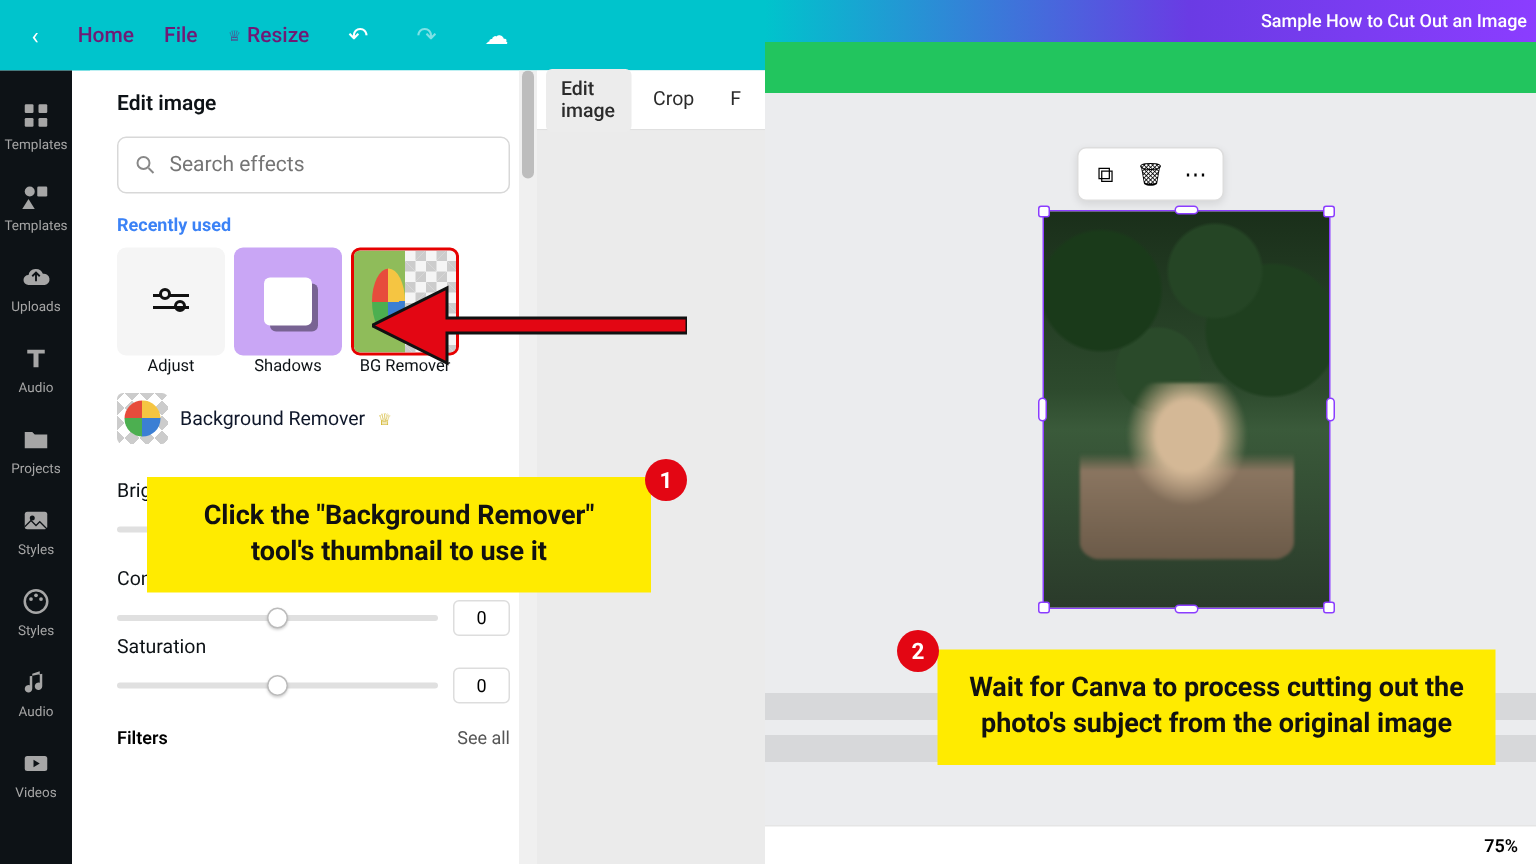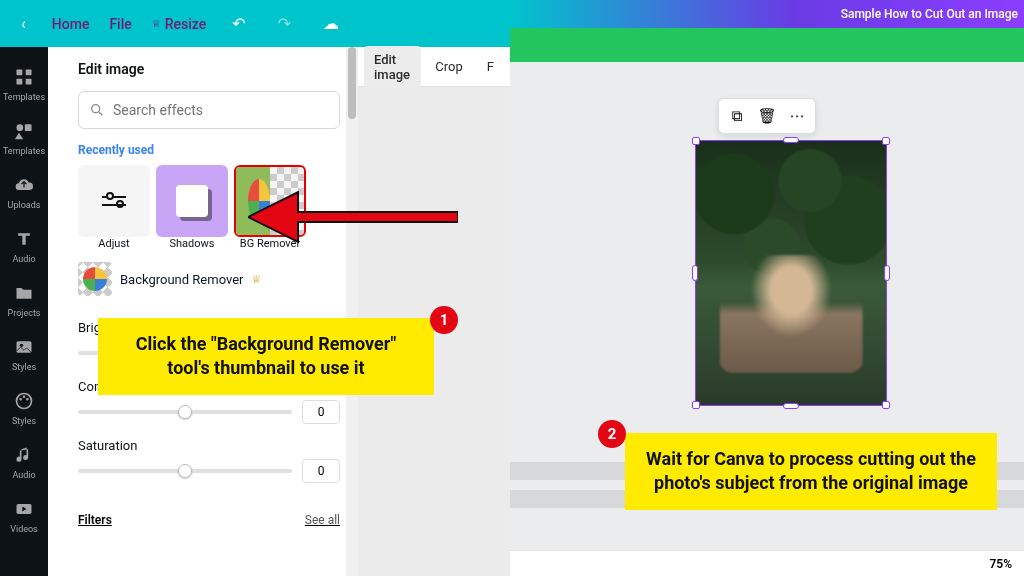--- a/index.html
+++ b/index.html
@@ -39,21 +39,21 @@
 .bg-row-thumb { width:34px; height:34px; border-radius:4px; position:relative; overflow:hidden; background-image:linear-gradient(45deg,#ccc 25%,transparent 25%),linear-gradient(-45deg,#ccc 25%,transparent 25%),linear-gradient(45deg,transparent 75%,#ccc 75%),linear-gradient(-45deg,transparent 75%,#ccc 75%); background-size:10px 10px; }
 .bg-row-ball { width:24px; height:24px; border-radius:50%; background:conic-gradient(#f5c542 0 90deg,#3b7fd4 90deg 180deg,#4caf50 180deg 270deg,#e74c3c 270deg 360deg); margin:5px; }
 .bg-row-text { font-size:13px; color:#0f172a; }
 .crown { color:#c9a600; font-size:11px; }
 .slider-group { margin-top:10px; }
 .slider-name { font-size:13px; color:#0d1216; margin-bottom:6px; }
 .slider-row { display:flex; align-items:center; gap:10px; }
 .slider-track { flex:1; height:4px; background:#e0e0e0; border-radius:2px; position:relative; }
 .slider-thumb { position:absolute; top:50%; transform:translate(-50%,-50%); width:14px; height:14px; border-radius:50%; background:#fff; border:1px solid #bbb; box-shadow:0 1px 2px rgba(0,0,0,.2); }
 .slider-val { width:38px; height:24px; border:1px solid #ddd; border-radius:4px; font-size:12px; display:flex; align-items:center; justify-content:center; }
-.filters-row { display:flex; justify-content:space-between; align-items:center; margin-top:30px;text-decoration:underline; }
+.filters-row { display:flex; justify-content:space-between; align-items:center; margin-top:16px; }
 .filters-l { font-size:12px; font-weight:600; }
 .seeall { font-size:12px; color:#555; cursor:pointer; }
 .scroll-l { position:absolute; right:0; top:0; width:12px; height:100%; background:#f0f0f0; }
 .scroll-thumb-l { position:absolute; top:0; right:2px; width:8px; height:72px; background:#bdbdbd; border-radius:4px; }
 
 .midstrip { position:absolute; left:358px; top:47px; width:152px; height:529px; background:#ebebeb; }
 .mid-tabs { height:40px; background:#fff; border-bottom:1px solid #e0e0e0; display:flex; align-items:center; padding:0 6px; gap:4px; }
 .mid-tab { font-size:13px; color:#2b2b2b; padding:6px 10px; border-radius:4px; cursor:pointer; }
 .mid-tab.active { background:#ececec; font-weight:500; }
 
@@ -247,21 +247,21 @@
           </div>
         <div class="slider-val">0</div>
       </div>
       <div class="slider-name" style="margin-top:14px">Contrast</div>
       <div class="slider-row">
         <div class="slider-track">
             <div class="slider-thumb" style="left:50%"></div>
           </div>
         <div class="slider-val">0</div>
       </div>
-      <div class="slider-name" style="margin-top:14px">Saturation</div>
+      <div class="slider-name" style="margin-top:0">Saturation</div>
       <div class="slider-row">
         <div class="slider-track">
             <div class="slider-thumb" style="left:50%"></div>
           </div>
         <div class="slider-val">0</div>
       </div>
     </div>
     <div class="filters-row">
       <span class="filters-l">Filters</span>
       <span class="seeall">See all</span>

